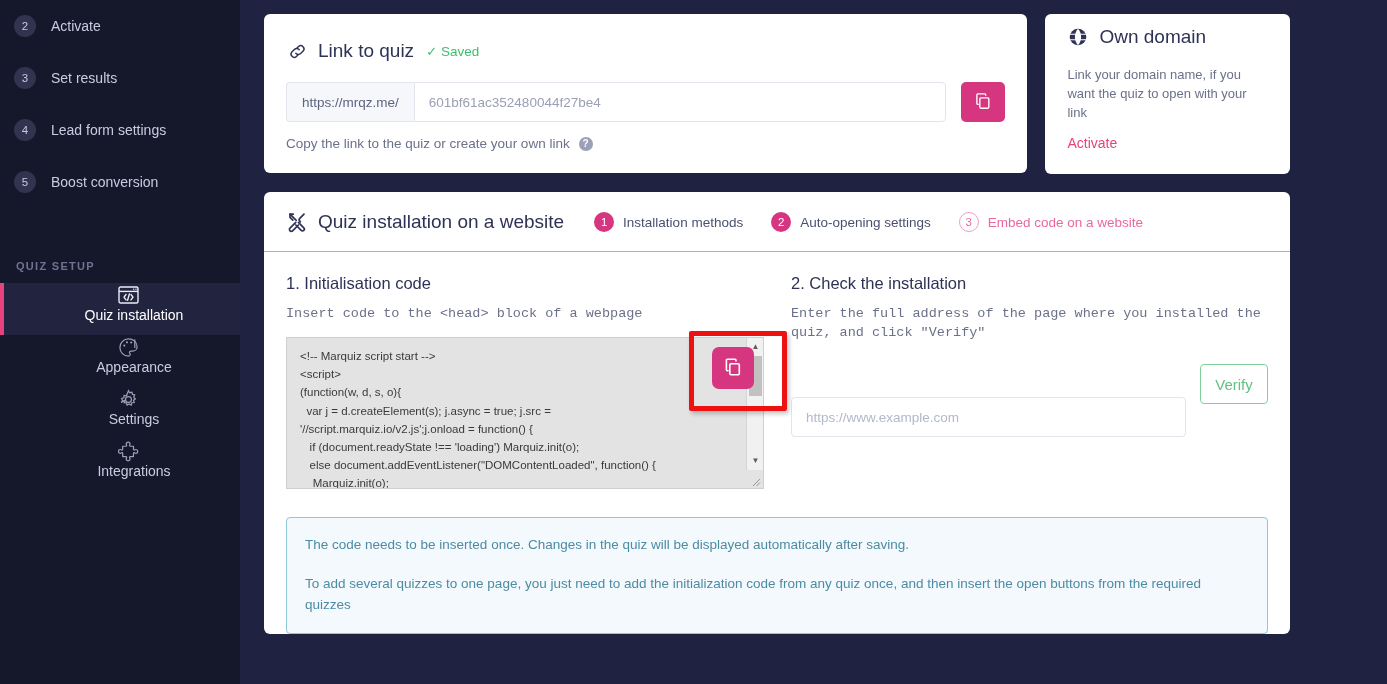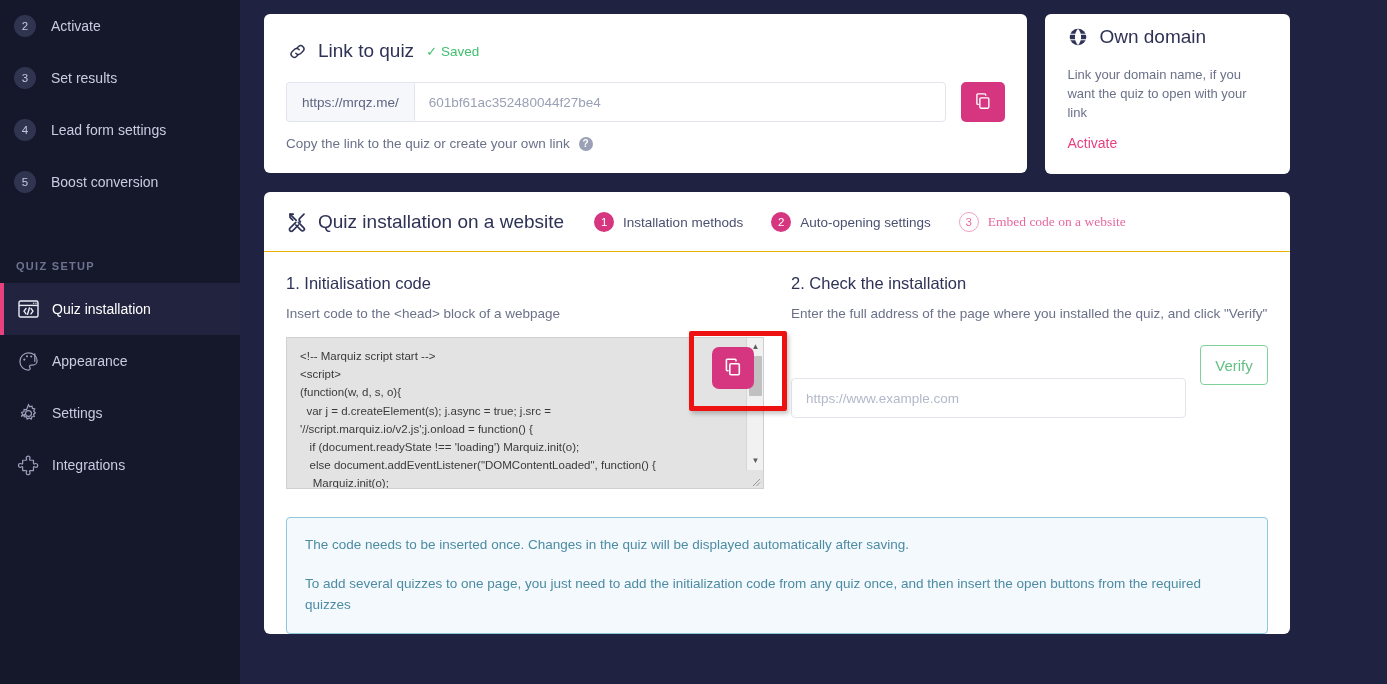--- a/index.html
+++ b/index.html
@@ -35,21 +35,21 @@
     white-space: nowrap;
   }
   .section-title {
     color: #6f7392; font-size: 11px; letter-spacing: 1.3px;
     font-weight: bold; padding: 0 0 0 16px;
     margin-top: 52px; margin-bottom: 11px;
   }
   .nav-item {
     display: flex; align-items: center;
     height: 52px; padding-left: 16px; position: relative;
-    cursor: pointer; color: #c9ccdf;
+    cursor: pointer; color: #c9ccdf; flex-direction: column;
   }
   .nav-item.active { background: #22243f; color: #ffffff; }
   .nav-item.active::before {
     content: ""; position: absolute; left: 0; top: 0;
     width: 4px; height: 100%; background: #e8417f;
   }
   .nav-icon {
     width: 24px; height: 24px; flex: 0 0 24px;
     display: flex; align-items: center; justify-content: center;
   }
@@ -135,27 +135,27 @@
     width: 20px; height: 20px; border-radius: 50%;
     font-size: 11.5px; line-height: 20px; text-align: center;
     margin-right: 9px; flex: 0 0 20px;
   }
   .step-badge.filled { background: #d6367f; color: #fff; }
   .step-badge.outline {
     background: #fff; color: #e8689f;
     border: 1px solid #f0a0c4; line-height: 18px;
   }
   .step-label.dark { color: #4a5070; }
-  .step-label.pink { color: #e8689f; font-family: Liberation Serif, serif; }
+  .step-label.pink { color: #e8689f; }
 
   .install-body { display: flex; padding: 22px 22px 0 22px; }
   .col-left { width: 480px; flex: 0 0 480px; }
   .col-right { flex: 1; padding-left: 25px; }
   .sub-title { font-size: 16.5px; color: #2e3356; }
-  .sub-desc { margin-top: 11px; color: #6b7189; font-size: 13.5px; line-height: 19px; }
+  .sub-desc { margin-top: 11px; color: #6b7189; font-size: 13.5px; line-height: 19px; font-family: Liberation Mono, monospace; }
 
   .code-wrap {
     position: relative; margin-top: 14px;
     width: 478px; height: 152px;
   }
   .code-area {
     width: 478px; height: 152px;
     background: #e3e3e3; border: 1px solid #d0d0d0;
     padding: 9px 22px 9px 13px;
     font-family: "Liberation Sans", sans-serif;

